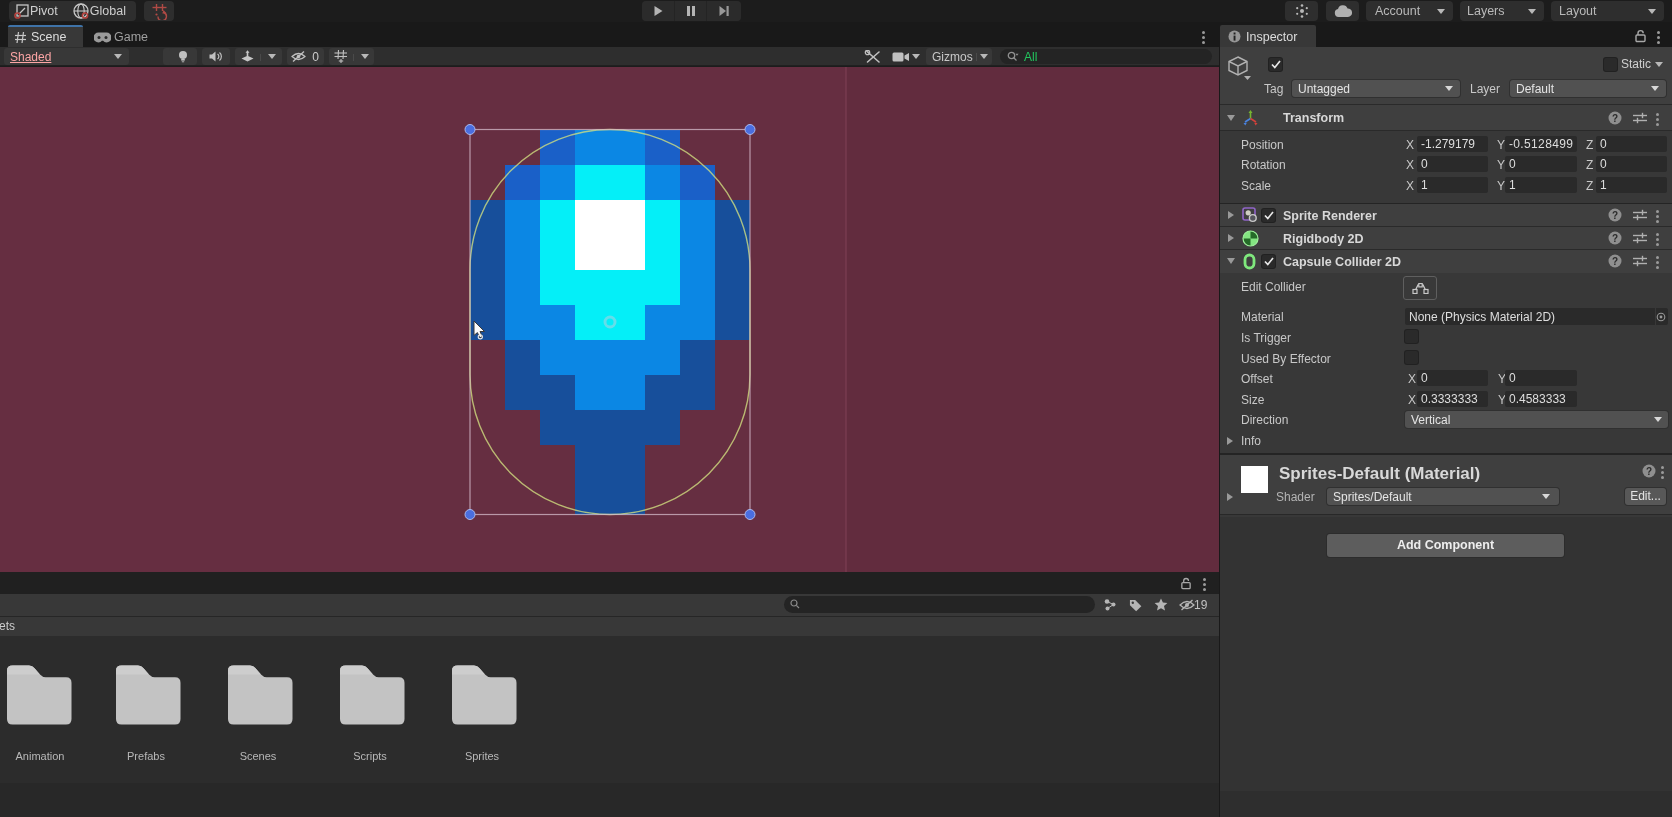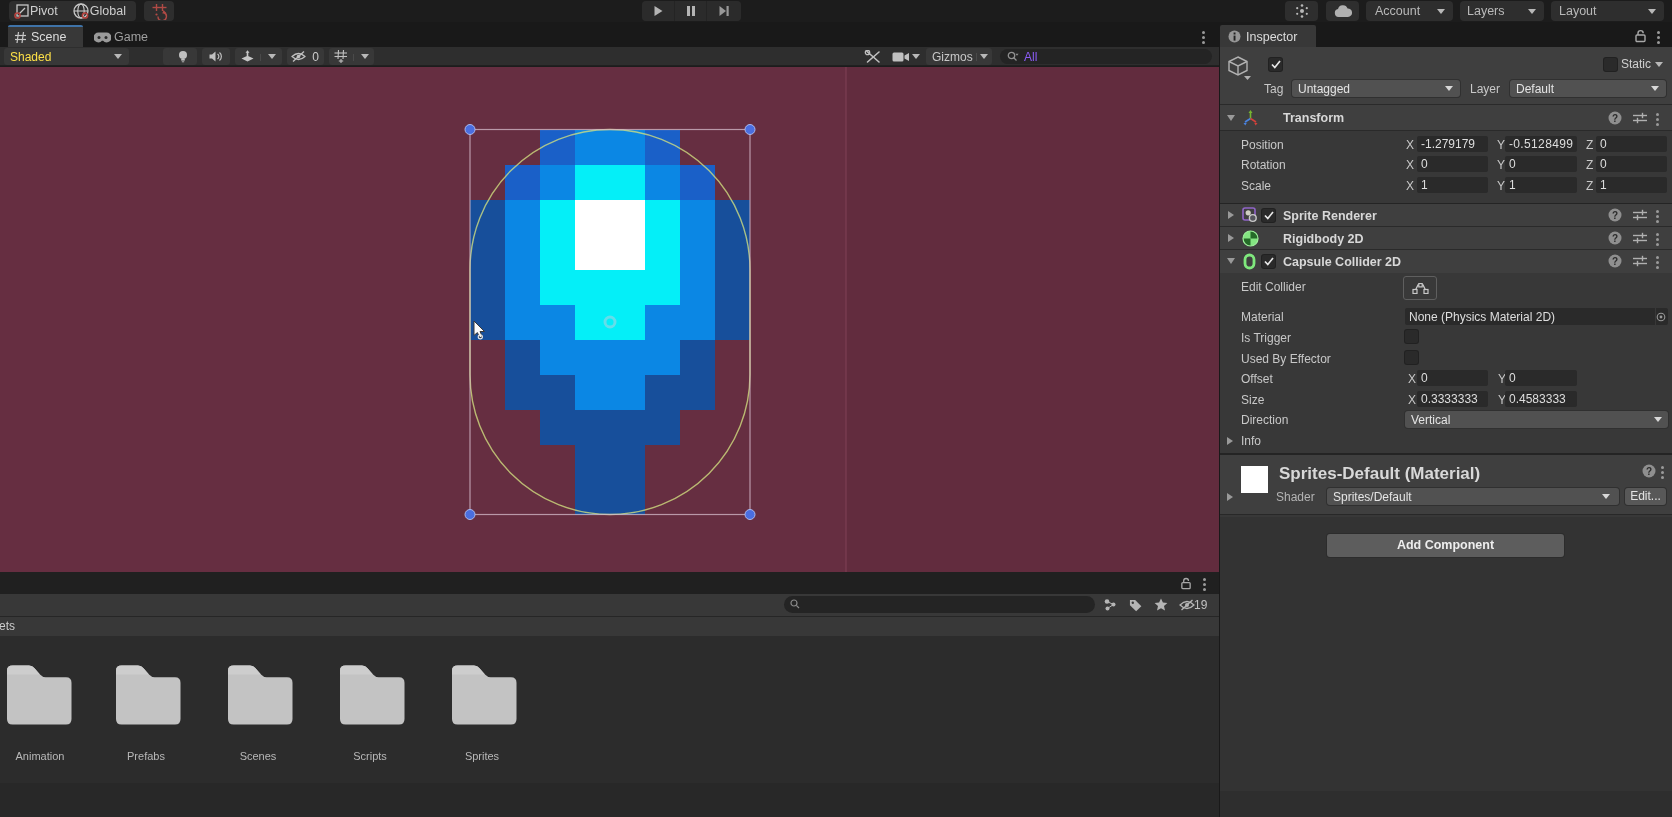--- a/index.html
+++ b/index.html
@@ -144,21 +144,21 @@
     <path d="M4 6 V4.2 a2.6 2.6 0 0 1 5.2 0" fill="none" stroke="#a8a8a8" stroke-width="1.4"></path>
   </svg>
   <div class="dots3" style="left:1203px;top:578px;z-index:6;">
       <i></i>
       <i></i>
       <i></i>
     </div>
 
   <div class="abs" style="left:0;top:47px;width:1219px;height:19px;background:#2e2e2e;border-bottom:1px solid #202020;"></div>
   <div class="abs" style="left:4px;top:48px;width:125px;height:17px;background:#383838;border-radius:3px;">
-    <span class="lbl" style="left:6px;top:2px;color:#fde047;">Shaded</span>
+    <span class="lbl" style="left:6px;top:2px;color:#fca5a5;text-decoration:underline;">Shaded</span>
       <span class="tri" style="position:absolute;right:7px;top:6px;"></span>
   </div>
   <div class="abs" style="left:136px;top:48px;width:28px;height:17px;background:#383838;border-radius:3px;text-align:center;color:#cccccc;font-size:11px;font-weight:bold;line-height:17px;margin-left:27px;">2D</div>
   <div class="abs" style="left:169px;top:48px;width:28px;height:17px;background:#383838;border-radius:3px;">
     <svg style="position:absolute;left:8px;top:2px;" width="12" height="13" viewBox="0 0 12 13">
       <circle cx="6" cy="5" r="4" fill="#c0c0c0"></circle>
         <rect x="4.2" y="9" width="3.6" height="1.6" fill="#c0c0c0"></rect>
         <rect x="4.8" y="11" width="2.4" height="1.4" fill="#909090"></rect>
     </svg>
   </div>
@@ -215,21 +215,21 @@
     <span class="lbl" style="left:6px;top:2px;color:#c8c8c8;">Gizmos</span>
     <span style="position:absolute;left:50px;top:5px;width:1px;height:8px;background:#4a4a4a;"></span>
     <span class="tri" style="position:absolute;right:4px;top:6px;"></span>
   </div>
   <div class="abs" style="left:1000px;top:49px;width:212px;height:15px;background:#242424;border-radius:8px;">
     <svg style="position:absolute;left:7px;top:2px;" width="14" height="11" viewBox="0 0 14 11">
       <circle cx="4.5" cy="4.5" r="3.2" fill="none" stroke="#909090" stroke-width="1.3"></circle>
       <line x1="7" y1="7" x2="9.5" y2="9.5" stroke="#909090" stroke-width="1.3"></line>
       <path d="M10.5 3.5 l4 0 l-2 2.4 z" fill="#909090" transform="scale(0.8)"></path>
     </svg>
-    <span class="lbl" style="left:24px;top:1px;color:#8b5cf6;">All</span>
+    <span class="lbl" style="left:24px;top:1px;color:#22c55e;">All</span>
   </div>
 
   <div class="abs" style="left:0;top:67px;width:1219px;height:505px;background:#662e41;"></div>
   <svg class="abs" style="left:0;top:67px;" width="1219" height="505" viewBox="0 0 1219 505">
     <rect x="846" y="0" width="373" height="505" fill="#622c3e"></rect>
     <line x1="846" y1="0" x2="846" y2="505" stroke="#804156" stroke-width="1"></line>
     <g shape-rendering="crispEdges">
 
       <rect x="540" y="62.5" width="35" height="35" fill="#1a60c8"></rect>
       <rect x="575" y="62.5" width="70" height="35" fill="#0b87e4"></rect>
@@ -559,21 +559,21 @@
       <circle cx="7" cy="7" r="6.5" fill="#8f8f8f"></circle>
       <text x="7" y="10.5" text-anchor="middle" font-size="10" font-weight="bold" fill="#2c2c2c" font-family="Liberation Sans">?</text>
     </svg>
   <div class="dots3" style="left:1661px;top:466px;">
       <i></i>
       <i></i>
       <i></i>
     </div>
   <span class="trir" style="position:absolute;left:1227px;top:493px;"></span>
   <span class="lbl" style="left:1276px;top:490px;color:#b4b4b4;">Shader</span>
-  <div class="drop" style="left:1327px;top:488px;width:292px;height:17px;">
+  <div class="drop" style="left:1327px;top:488px;width:232px;height:17px;">
       <span>Sprites/Default</span>
       <span class="tri" style="position:absolute;right:9px;top:6px;border-top-color:#d8d8d8;"></span>
     </div>
   <div class="abs" style="left:1625px;top:488px;width:41px;height:17px;background:#585858;border-radius:3px;color:#e4e4e4;text-align:center;line-height:16px;box-shadow:0 0 0 1px #303030;">Edit...</div>
 
   <div class="abs" style="left:1327px;top:534px;width:237px;height:23px;background:#5d5d5d;border-radius:3px;color:#eeeeee;font-weight:bold;font-size:12.5px;text-align:center;line-height:22px;box-shadow:0 0 0 1px #2c2c2c;">Add Component</div>
 
   <div class="abs" style="left:1219px;top:22px;width:1px;height:795px;background:#191919;"></div>
 
 </div>

